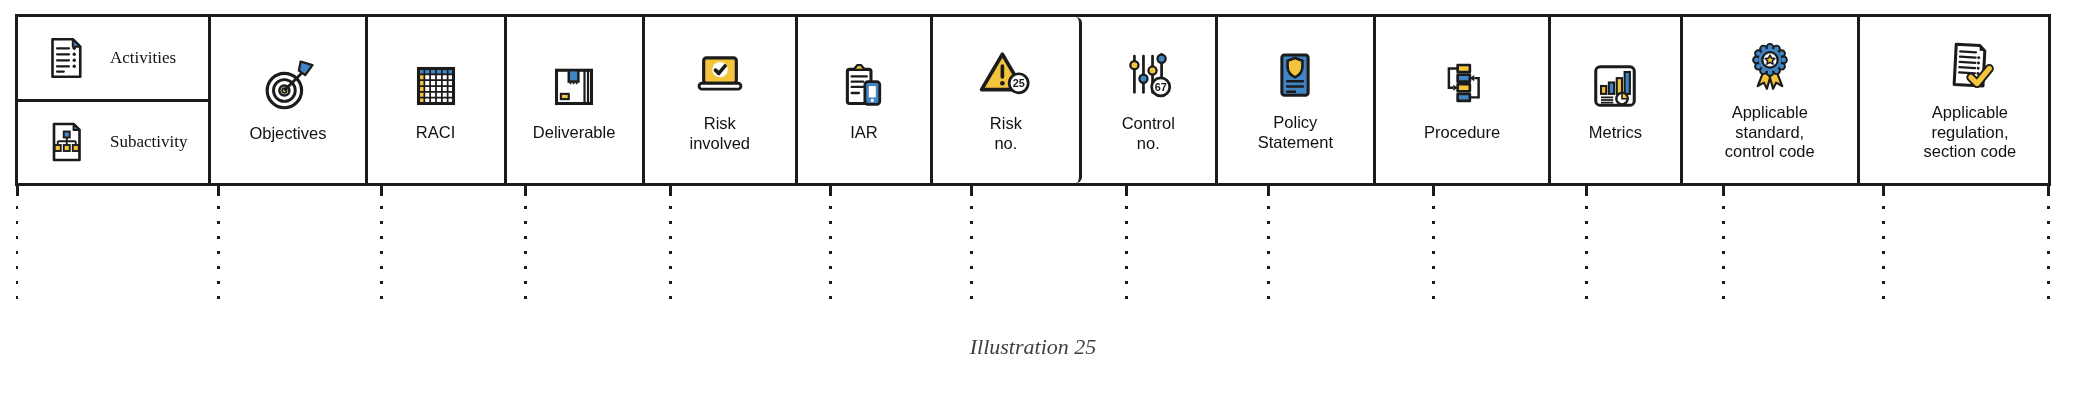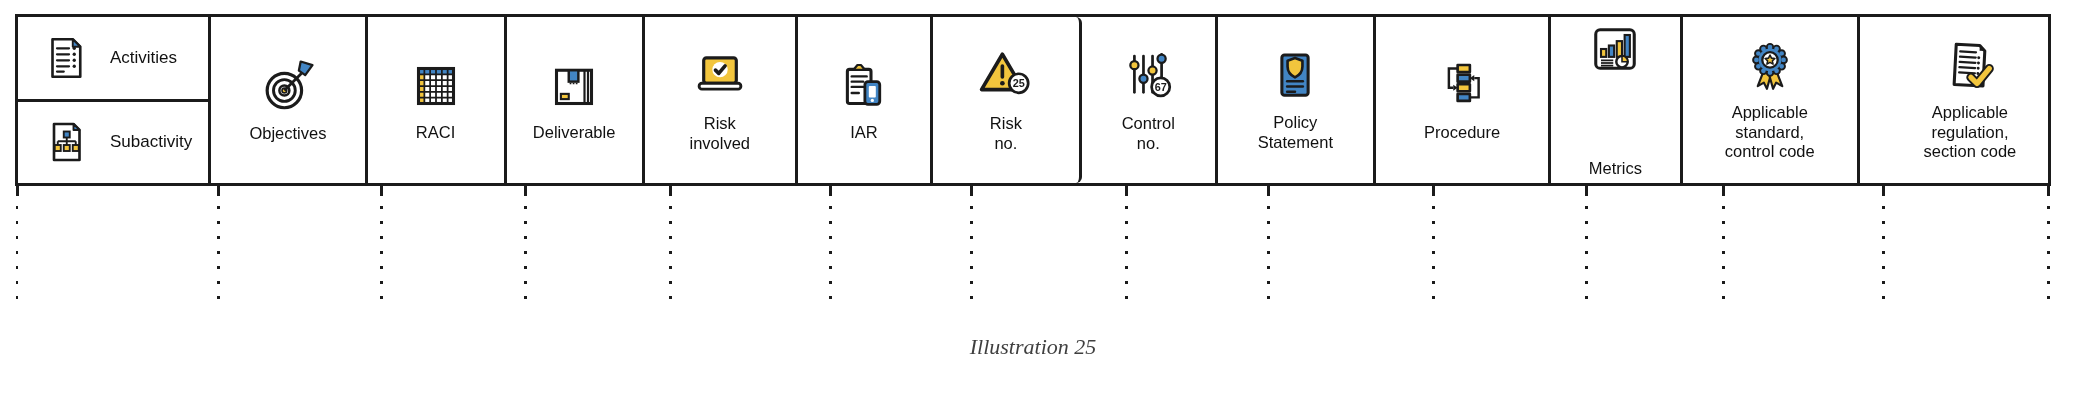--- a/index.html
+++ b/index.html
@@ -29,21 +29,21 @@
   #caption{position:absolute;left:15px;top:334px;width:2036px;text-align:center;
       font-family:"Liberation Serif",serif;font-style:italic;font-size:22px;color:var(--caption);}
 </style>
 </head>
 <body>
 
 <div id="stage">
 
   <div id="hdr">
 
-    <div class="firstcol" style="width:202px;">
+    <div class="firstcol" style="width:202px;font-family:Liberation Serif, serif;">
       <div class="frow">
         <span class="icn">
           <svg width="48" height="48" viewBox="0 0 64 64">
             <path d="M14 7 H41 L51 17 V57 H14 Z" fill="#fff" stroke="var(--ink)" stroke-width="3.5" stroke-linejoin="round"></path>
             <path d="M41 7 L51 17 H41 Z" fill="var(--blue)" stroke="var(--ink)" stroke-width="2.5" stroke-linejoin="round"></path>
             <g stroke="var(--ink)" stroke-width="3" stroke-linecap="round">
               <line x1="20" y1="19" x2="36" y2="19"></line>
                 <line x1="20" y1="27" x2="36" y2="27"></line>
               <line x1="20" y1="35" x2="36" y2="35"></line>
                 <line x1="20" y1="43" x2="36" y2="43"></line>
@@ -221,21 +221,21 @@
           <polygon points="46,19.5 46,26.5 41,23" fill="var(--ink)"></polygon>
           <rect x="27" y="8" width="14" height="8" fill="var(--yellow)" stroke="var(--ink)" stroke-width="3" stroke-linejoin="round"></rect>
           <rect x="27" y="19" width="14" height="8" fill="var(--blue)" stroke="var(--ink)" stroke-width="3" stroke-linejoin="round"></rect>
           <rect x="27" y="30" width="14" height="8" fill="var(--yellow)" stroke="var(--ink)" stroke-width="3" stroke-linejoin="round"></rect>
           <rect x="27" y="41" width="14" height="8" fill="var(--blue)" stroke="var(--ink)" stroke-width="3" stroke-linejoin="round"></rect>
         </svg>
       </span>
       <span class="col-label">Procedure</span>
     </div>
 
-    <div class="col" style="width:137px;justify-content:space-between;">
+    <div class="col" style="width:137px;">
       <span class="icn">
         <svg width="56" height="56" viewBox="0 0 64 64">
           <rect x="10" y="10" width="44" height="44" rx="5" fill="#fff" stroke="var(--ink)" stroke-width="3.5"></rect>
           <rect x="16" y="32" width="6" height="9" fill="var(--yellow)" stroke="var(--ink)" stroke-width="2.4"></rect>
           <rect x="25" y="28" width="6" height="13" fill="var(--blue)" stroke="var(--ink)" stroke-width="2.4"></rect>
           <rect x="34" y="23" width="6" height="18" fill="var(--yellow)" stroke="var(--ink)" stroke-width="2.4"></rect>
           <rect x="43" y="16" width="6" height="25" fill="var(--blue)" stroke="var(--ink)" stroke-width="2.4"></rect>
           <g stroke="var(--ink)" stroke-width="2">
             <line x1="16" y1="45" x2="30" y2="45"></line>
               <line x1="16" y1="48" x2="30" y2="48"></line>

